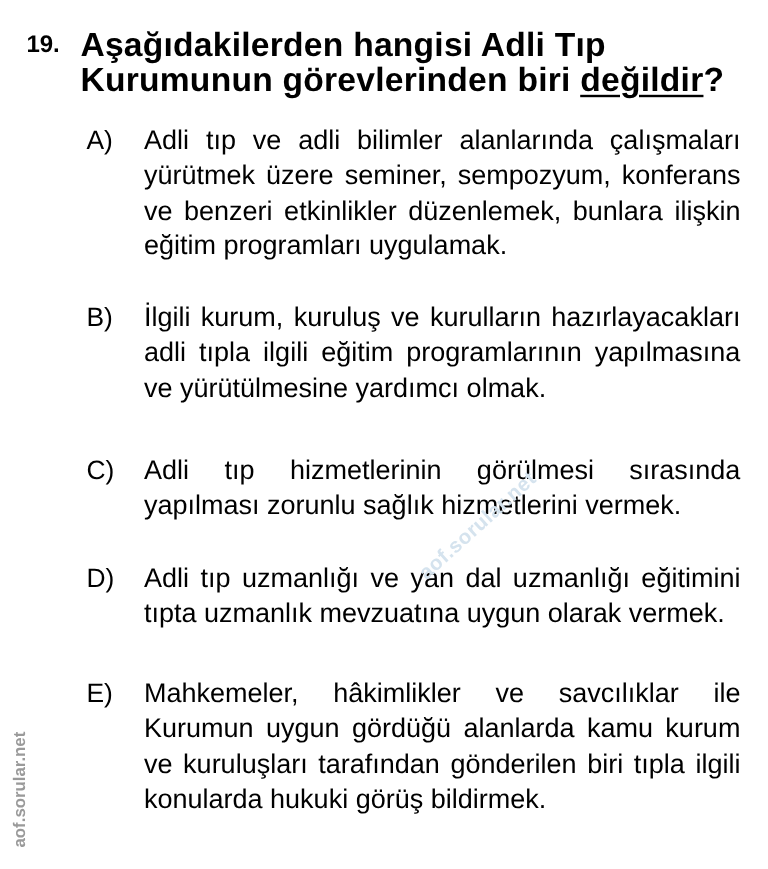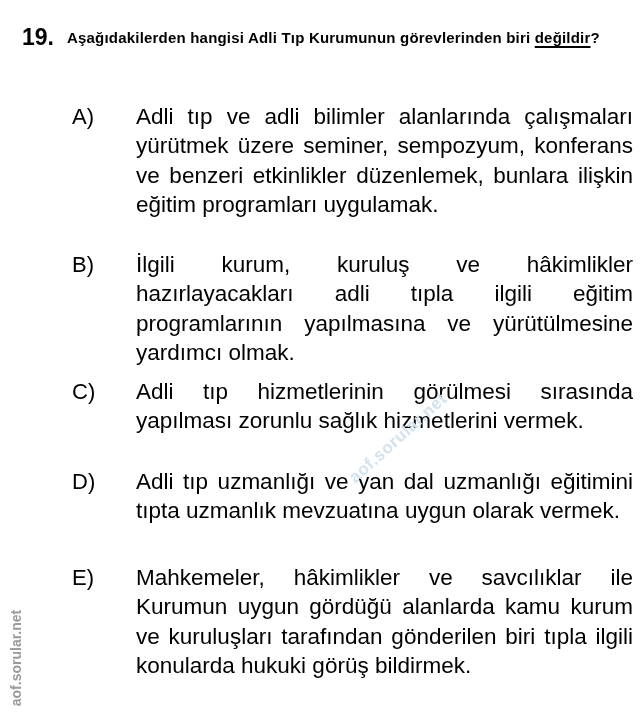--- a/index.html
+++ b/index.html
@@ -1,34 +1,34 @@
 <!DOCTYPE html>
 <html><head>
   <meta charset="utf-8">
   <style>
     html, body { margin: 0; padding: 0; }
     body {
       width: 640px; height: 724px; background: #ffffff; position: relative; overflow: hidden;
       font-family: "Liberation Sans", sans-serif; color: #000;
     }
     .q-num {
-      position: absolute; left: 22px; top: 23px; font-weight: bold; font-size: 23px; line-height: 29px;
+      position: absolute; left: 22px; top: 23px; font-weight: bold; font-size: 20px; line-height: 29px;
     }
     .q-text {
-      position: absolute; left: 67px; top: 23px; width: 556px; font-weight: bold; font-size: 15px;
+      position: absolute; left: 67px; top: 23px; width: 556px; font-weight: bold; font-size: 28px;
       line-height: 29px; letter-spacing: 0.2px;
     }
     .q-text u { text-decoration: underline; text-decoration-thickness: 2px; text-underline-offset: 3px; }
     .option { position: absolute; left: 72px; width: 548px; }
     .opt-letter {
       position: absolute; left: 0; top: 0; font-size: 22px; line-height: 29px;
     }
     .opt-text {
       position: absolute; left: 48px; top: 0; width: 497px; font-size: 22.5px; line-height: 29.3px;
-      text-align: justify; text-align-last: left; margin-left: 16px;
+      text-align: justify; text-align-last: left;
     }
     .wm-side {
       position: absolute; left: -44px; top: 650px; transform: rotate(-90deg); transform-origin: center;
       width: 120px; text-align: center; font-weight: bold; font-size: 14px; color: #9a9a9a;
     }
     .wm-center {
       position: absolute; left: 352px; top: 470px; transform: rotate(-42deg); transform-origin: left center;
       font-weight: bold; font-size: 17px; color: #d5e3ee; letter-spacing: 0.5px;
     }
   </style>
@@ -38,21 +38,21 @@
 <div class="q-num">19.</div>
 <div class="q-text"><span>Aşağıdakilerden hangisi Adli Tıp Kurumunun görevlerinden biri </span><u>değildir</u><span>?</span></div>
 
 <div class="option" style="top:102px;">
   <span class="opt-letter">A)</span>
   <div class="opt-text">Adli tıp ve adli bilimler alanlarında çalışmaları yürütmek üzere seminer, sempozyum, konferans ve benzeri etkinlikler düzenlemek, bunlara ilişkin eğitim programları uygulamak.</div>
 </div>
 
 <div class="option" style="top:250px;">
   <span class="opt-letter">B)</span>
-  <div class="opt-text">İlgili kurum, kuruluş ve hâkimlikler hazırlayacakları adli tıpla ilgili eğitim programlarının yapılmasına ve yürütülmesine yardımcı olmak.</div>
+  <div class="opt-text">İlgili kurum, kuruluş ve kurulların hazırlayacakları adli tıpla ilgili eğitim programlarının yapılmasına ve yürütülmesine yardımcı olmak.</div>
 </div>
 
 <div class="option" style="top:377px;">
   <span class="opt-letter">C)</span>
   <div class="opt-text">Adli tıp hizmetlerinin görülmesi sırasında yapılması zorunlu sağlık hizmetlerini vermek.</div>
 </div>
 
 <div class="option" style="top:467px;">
   <span class="opt-letter">D)</span>
   <div class="opt-text">Adli tıp uzmanlığı ve yan dal uzmanlığı eğitimini tıpta uzmanlık mevzuatına uygun olarak vermek.</div>

